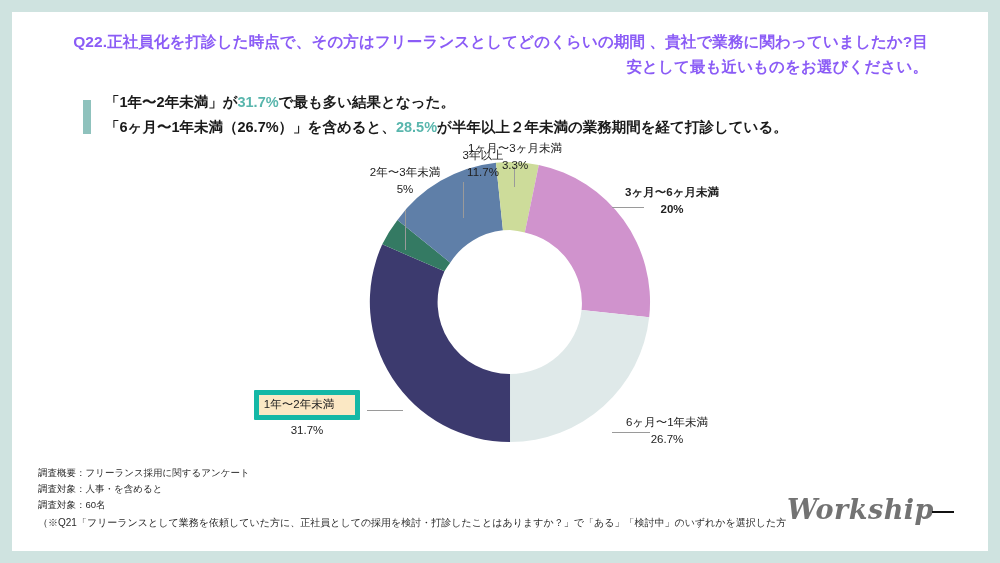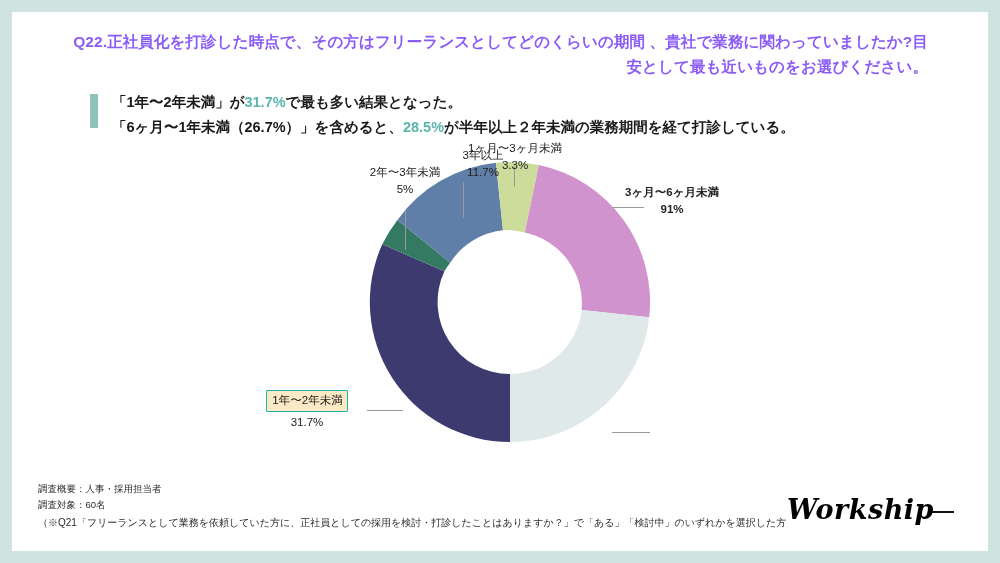--- a/index.html
+++ b/index.html
@@ -27,24 +27,24 @@
     width: 856px;
     text-align: right;
     font-size: 15.5px;
     font-weight: bold;
     color: #8b5cf6;
     line-height: 1.6;
     letter-spacing: 0.1px;
   }
   .subbox {
     position: absolute;
-    left: 78px; top: 78px;
+    left: 71px; top: 78px;
     width: 800px;
     display: flex;
-    align-items: flex-start;
+    align-items: center;
   }
   .bar {
     width: 8px;
     height: 34px;
     background: #8fc2bd;
     margin-right: 14px;
     margin-top: 4px;
     flex: none;
   }
   .sublines {
@@ -77,22 +77,22 @@
     position: absolute;
     text-align: center;
     font-size: 11.5px;
     line-height: 1.5;
     color: #222;
     white-space: nowrap;
   }
   .lbl-highlight .name {
     display: inline-block;
     background: #fbe8c4;
-    border: 1px solid #14b8a6;
-    padding: 1px 4px 2px 5px;
+    border: 5px solid #14b8a6;
+    padding: 1px 21px 2px 5px;
     border-radius: 1px;
   }
   .lbl-highlight .v { display: block; margin-top: 2px; }
 
   .leader { position: absolute; background: #9a9a9a; }
 
   .footer {
     position: absolute;
     left: 26px; bottom: 20px;
     font-size: 9.5px;
@@ -101,21 +101,21 @@
   }
   .footer .small { font-size: 10px; }
 
   .logo {
     position: absolute;
     right: 34px; bottom: 26px;
     font-family: "DejaVu Serif", serif;
     font-style: italic;
     font-weight: bold;
     font-size: 27px;
-    color: #000000;
+    color: #737373;
     letter-spacing: 0.5px;
   }
   .logo .tail {
     display: inline-block;
     border-bottom: 2px solid #111;
     width: 22px;
     vertical-align: 6px;
     margin-left: -2px;
   }
 </style>
@@ -165,43 +165,48 @@
       <div class="leader" style="left:600px; top:290px; width:38px; height:1px;"></div>
       <div class="leader" style="left:355px; top:268px; width:36px; height:1px;"></div>
 
       <div class="lbl" style="left:435px; top:-2px; width:136px;">
         <span>1ヶ月〜3ヶ月未満</span>
         <span class="v">3.3%</span>
       </div>
 
       <div class="lbl" style="left:580px; top:42px; width:160px;font-weight:bold;">
         <span>3ヶ月〜6ヶ月未満</span>
-        <span class="v">91%</span>
-      </div>
-
+        <span class="v">20%</span>
+      </div>
+
+      <div class="lbl" style="left:570px; top:272px; width:170px;">
+        <span>6ヶ月〜1年未満</span>
+        <span class="v">26.7%</span>
+      </div>
 
       <div class="lbl-highlight" style="left:230px; top:248px; width:130px;">
         <span class="name">1年〜2年未満</span>
         <span class="v">31.7%</span>
       </div>
 
       <div class="lbl" style="left:313px; top:22px; width:160px;">
         <span>2年〜3年未満</span>
         <span class="v">5%</span>
       </div>
 
       <div class="lbl" style="left:411px; top:5px; width:120px;">
         <span>3年以上</span>
         <span class="v">11.7%</span>
       </div>
 
     </div>
 
     <div class="footer">
-      <div>調査概要：人事・採用担当者</div>
+      <div>調査概要：フリーランス採用に関するアンケート</div>
+      <div>調査対象：人事・を含めると</div>
       <div>調査対象：60名</div>
       <div class="small">（※Q21「フリーランスとして業務を依頼していた方に、正社員としての採用を検討・打診したことはありますか？」で「ある」「検討中」のいずれかを選択した方</div>
     </div>
 
     <div class="logo"><span>Workship</span><span class="tail"></span></div>
 
   </div>
 </div>
 
 </body></html>

